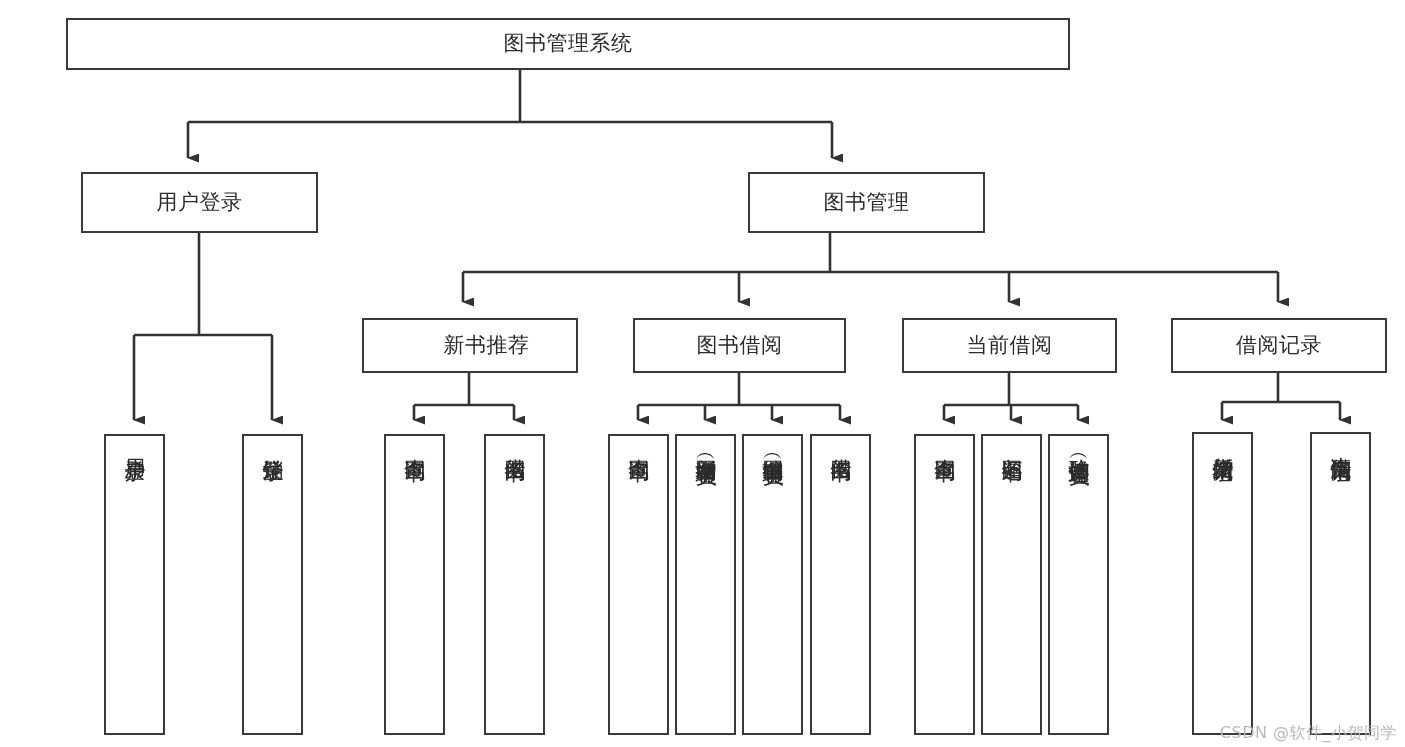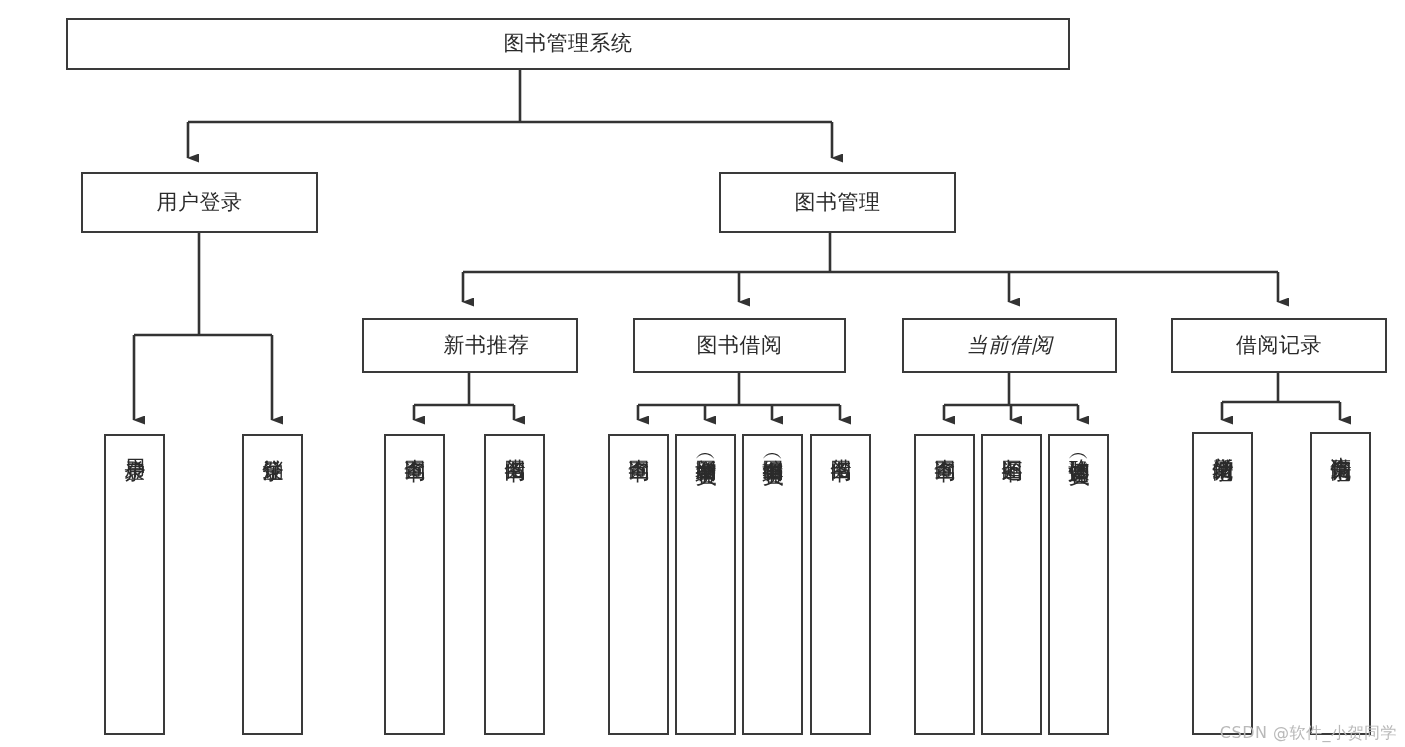--- a/index.html
+++ b/index.html
@@ -121,31 +121,31 @@
     </g>
   </svg>
 
   <div class="node-box root" style="left:18px; top:18px; width:1004px; height:52px;margin-left:48px;">
     <span class="node-label-h">图书管理系统</span>
   </div>
 
   <div class="node-box" style="left:81px; top:172px; width:237px; height:61px;">
     <span class="node-label-h">用户登录</span>
   </div>
-  <div class="node-box" style="left:719px; top:172px; width:237px; height:61px;">
+  <div class="node-box" style="left:748px; top:172px; width:237px; height:61px;">
     <span class="node-label-h">图书管理</span>
   </div>
 
   <div class="node-box" style="left:362px; top:318px; width:216px; height:55px;padding-left:33px;">
     <span class="node-label-h">新书推荐</span>
   </div>
   <div class="node-box" style="left:633px; top:318px; width:213px; height:55px;text-align:center;">
     <span class="node-label-h">图书借阅</span>
   </div>
-  <div class="node-box" style="left:902px; top:318px; width:215px; height:55px;font-style:italic;">
+  <div class="node-box" style="left:902px; top:318px; width:215px; height:55px;">
     <span class="node-label-h">当前借阅</span>
   </div>
   <div class="node-box" style="left:1171px; top:318px; width:216px; height:55px;">
     <span class="node-label-h">借阅记录</span>
   </div>
 
   <div class="node-box leaf" style="left:104px; top:434px; width:61px; height:301px;">
     <span class="node-label-v">用户登录</span>
   </div>
   <div class="node-box leaf" style="left:242px; top:434px; width:61px; height:301px;">

